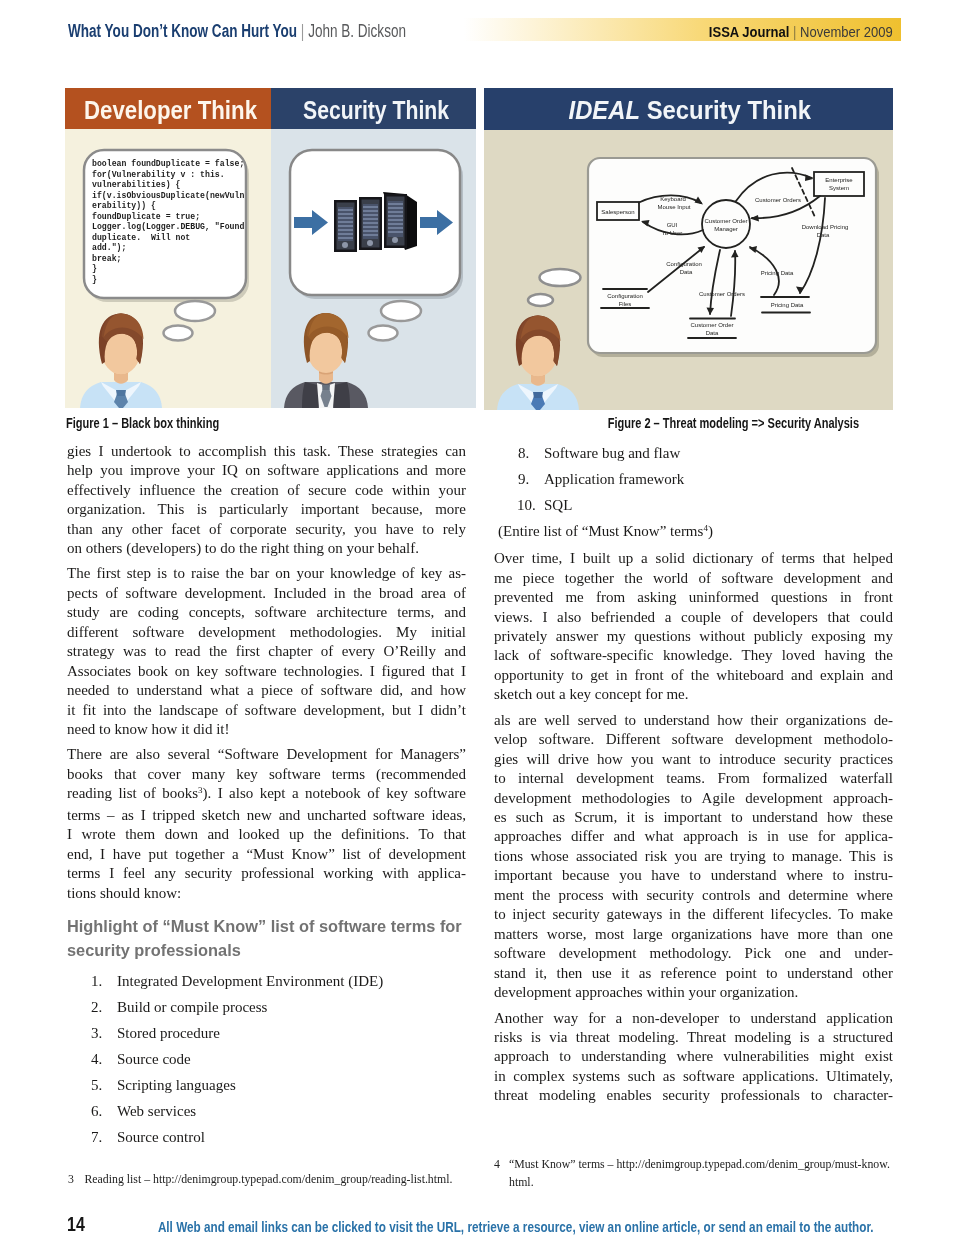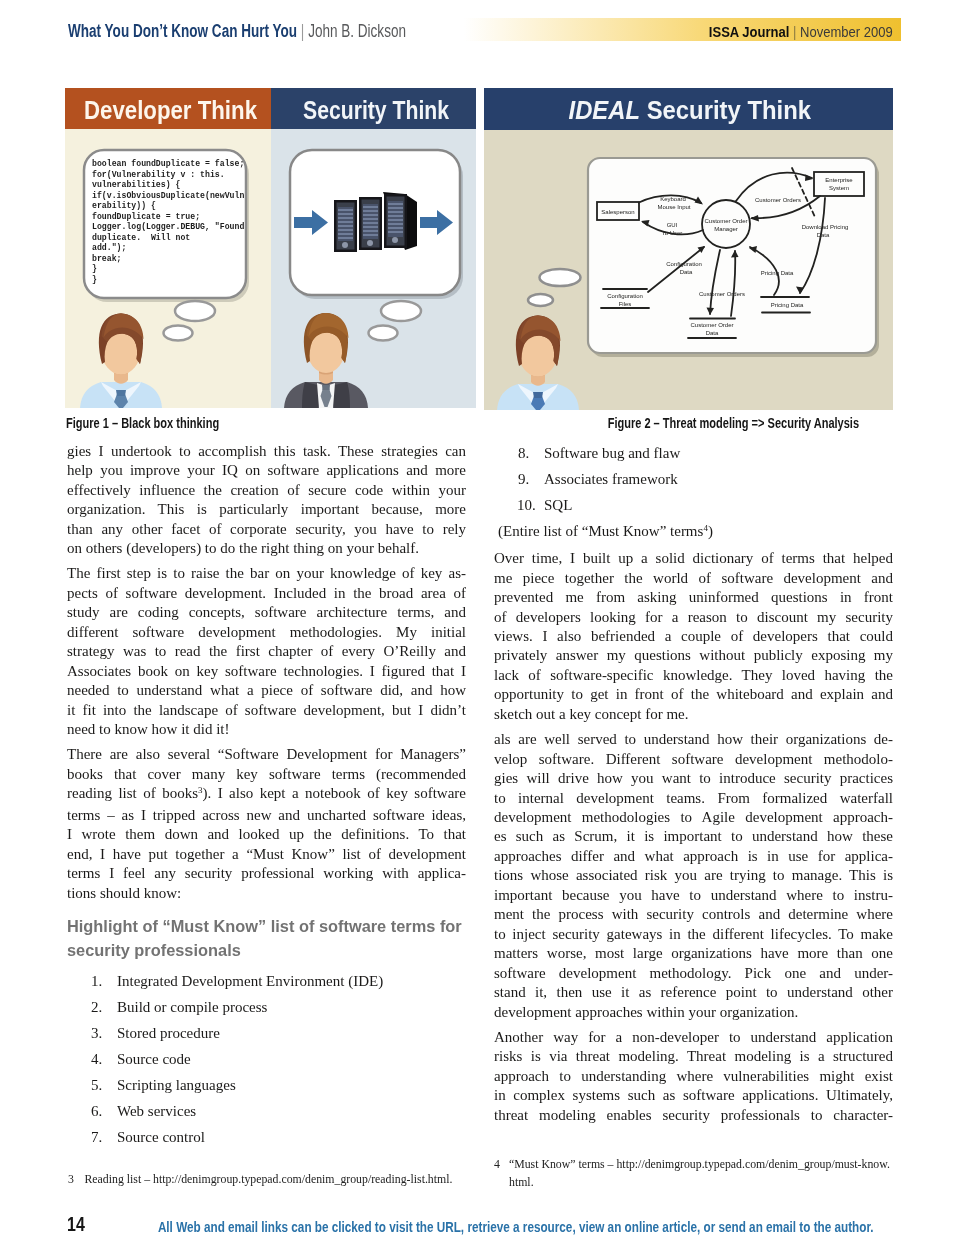--- a/index.html
+++ b/index.html
@@ -256,21 +256,21 @@
     <div class="jl">strategy was to read the first chapter of every O’Reilly and</div>
     <div class="jl">Associates book on key software technologies. I figured that I</div>
     <div class="jl">needed to understand what a piece of software did, and how</div>
     <div class="jl">it fit into the landscape of software development, but I didn’t</div>
     <div class="ll">need to know how it did it!</div>
   </div>
   <div class="par">
     <div class="jl">There are also several “Software Development for Managers”</div>
     <div class="jl">books that cover many key software terms (recommended</div>
     <div class="jl">reading list of books<sup>3</sup>). I also kept a notebook of key software</div>
-    <div class="jl">terms – as I tripped across new and uncharted software ideas,</div>
+    <div class="jl">terms – as I tripped sketch new and uncharted software ideas,</div>
     <div class="jl">I wrote them down and looked up the definitions. To that</div>
     <div class="jl">end, I have put together a “Must Know” list of development</div>
     <div class="jl">terms I feel any security professional working with applica-</div>
     <div class="ll">tions should know:</div>
   </div>
   <h2>
       <div>Highlight of “Must Know” list of software terms for</div>
       <div>security professionals</div>
     </h2>
   <div class="li">
@@ -303,32 +303,31 @@
     </div>
 </div>
 
 <div class="abs col" style="left:494px;top:440px;">
   <div class="li">
       <span class="n">8.</span>
       <span class="t">Software bug and flaw</span>
     </div>
   <div class="li">
       <span class="n">9.</span>
-      <span class="t">Associates framework</span>
+      <span class="t">Application framework</span>
     </div>
   <div class="li">
       <span class="n" style="left:23px;">10.</span>
       <span class="t">SQL</span>
     </div>
   <div class="ll" style="margin:3.7px 0 0 4px;">(Entire list of “Must Know” terms<sup>4</sup>)</div>
   <div class="par" style="margin-top:6px;">
     <div class="jl">Over time, I built up a solid dictionary of terms that helped</div>
     <div class="jl">me piece together the world of software development and</div>
     <div class="jl">prevented me from asking uninformed questions in front</div>
-    <div class="jl">of developers looking for a reason to discount my security</div>
     <div class="jl">views. I also befriended a couple of developers that could</div>
     <div class="jl">privately answer my questions without publicly exposing my</div>
     <div class="jl">lack of software-specific knowledge. They loved having the</div>
     <div class="jl">opportunity to get in front of the whiteboard and explain and</div>
     <div class="ll">sketch out a key concept for me.</div>
   </div>
   <div class="par">
     <div class="jl">als are well served to understand how their organizations de-</div>
     <div class="jl">velop software. Different software development methodolo-</div>
     <div class="jl">gies will drive how you want to introduce security practices</div>

